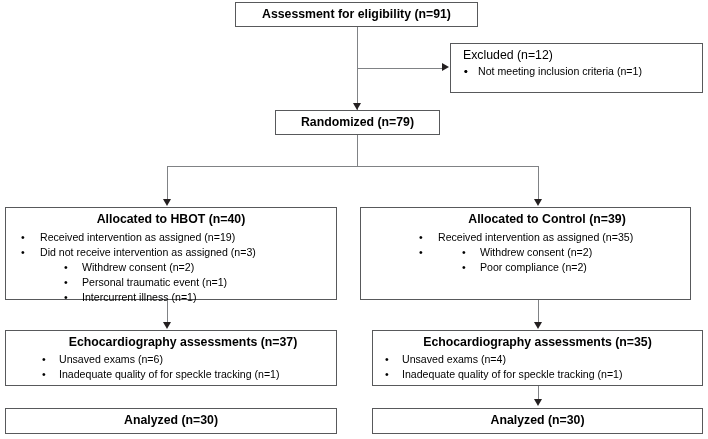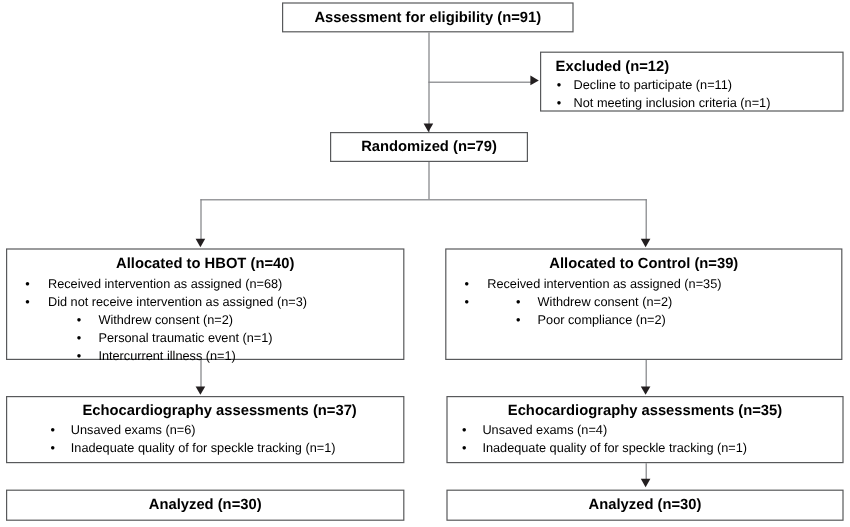--- a/index.html
+++ b/index.html
@@ -92,21 +92,21 @@
   .arrow-right {
     position: absolute;
     width: 0;
     height: 0;
     border-top: 4.6px solid transparent;
     border-bottom: 4.6px solid transparent;
     border-left: 7.5px solid #231f20;
   }
   .excl-title {
     font-size: 12.3px;
-    font-weight: bold;
+    font-weight: normal;
     color: #000000;
     white-space: nowrap;
     padding-left: 12px;
   }
   .excl-body {
     padding-top: 2px;
   }
   .excl-body li {
     padding-left: 27px;
   }
@@ -141,48 +141,48 @@
 
   <div class="vline" style="left:356.6px; top:27px; height:84px;"></div>
   <div class="arrow-down" style="left:352.6px; top:103px;"></div>
 
   <div class="hline" style="left:357px; top:67.5px; width:86px;"></div>
   <div class="arrow-right" style="left:442px; top:63.4px;"></div>
 
   <div class="box" style="left:450px; top:43px; width:253px; height:50px;">
     <div class="excl-title title-pad-excl">Excluded (n=12)</div>
     <ul class="bullets excl-body">
-      <li><span class="bdot">•</span><span>Decline to participate (n=11)</span></li>
+      <li><span class="bdot">•</span></li>
       <li><span class="bdot">•</span><span>Not meeting inclusion criteria (n=1)</span></li>
     </ul>
   </div>
 
   <div class="box centerbox" style="left:275px; top:110px; width:165px; height:25px;">
     <div class="box-title">Randomized (n=79)</div>
   </div>
 
   <div class="vline" style="left:356.6px; top:135px; height:31px;"></div>
   <div class="hline" style="left:166.6px; top:165.6px; width:372px;"></div>
   <div class="vline" style="left:166.6px; top:165.6px; height:35px;"></div>
   <div class="vline" style="left:537.6px; top:165.6px; height:35px;"></div>
   <div class="arrow-down" style="left:162.7px; top:199px;"></div>
   <div class="arrow-down" style="left:533.7px; top:199px;"></div>
 
   <div class="box" style="left:5px; top:207px; width:332px; height:93px;">
     <div class="box-title alloc-body">Allocated to HBOT (n=40)</div>
     <ul class="bullets" style="padding-top:3px;">
-      <li class="lvl1"><span class="bdot">•</span><span>Received intervention as assigned (n=68)</span></li>
+      <li class="lvl1"><span class="bdot">•</span><span>Received intervention as assigned (n=19)</span></li>
       <li class="lvl1"><span class="bdot">•</span><span>Did not receive intervention as assigned (n=3)</span></li>
       <li class="lvl2"><span class="bdot">•</span><span>Withdrew consent (n=2)</span></li>
       <li class="lvl2"><span class="bdot">•</span><span>Personal traumatic event (n=1)</span></li>
       <li class="lvl2"><span class="bdot">•</span><span>Intercurrent illness (n=1)</span></li>
     </ul>
   </div>
 
-  <div class="box" style="left:371px; top:207px; width:331px; height:93px;">
+  <div class="box" style="left:360px; top:207px; width:331px; height:93px;padding-left:43px;">
     <div class="box-title alloc-body">Allocated to Control (n=39)</div>
     <ul class="bullets" style="padding-top:3px;">
       <li class="lvl1"><span class="bdot">•</span><span>Received intervention as assigned (n=35)</span></li>
       <li class="lvl1"><span class="bdot">•</span></li>
       <li class="lvl2"><span class="bdot">•</span><span>Withdrew consent (n=2)</span></li>
       <li class="lvl2"><span class="bdot">•</span><span>Poor compliance (n=2)</span></li>
     </ul>
   </div>
 
   <div class="vline" style="left:166.6px; top:300px; height:24px;"></div>

